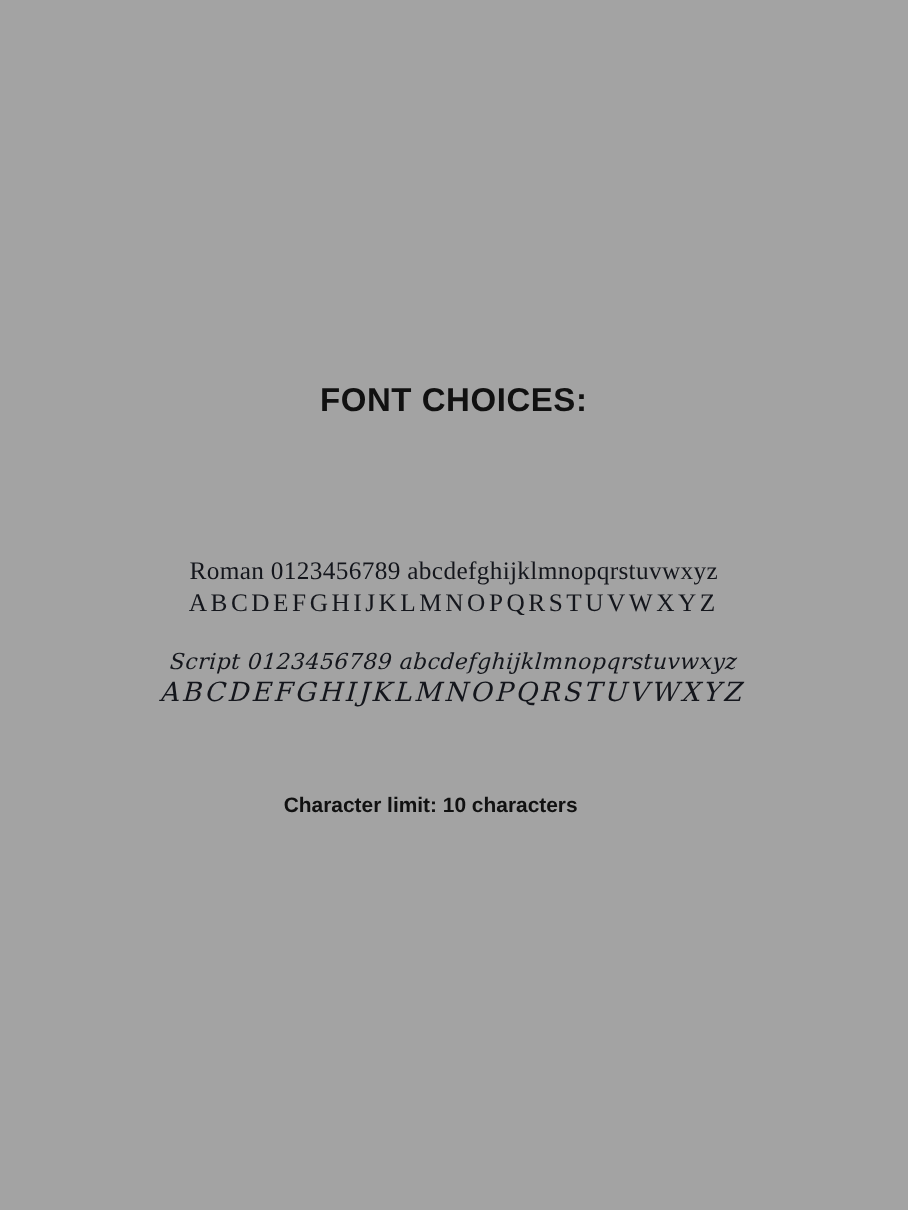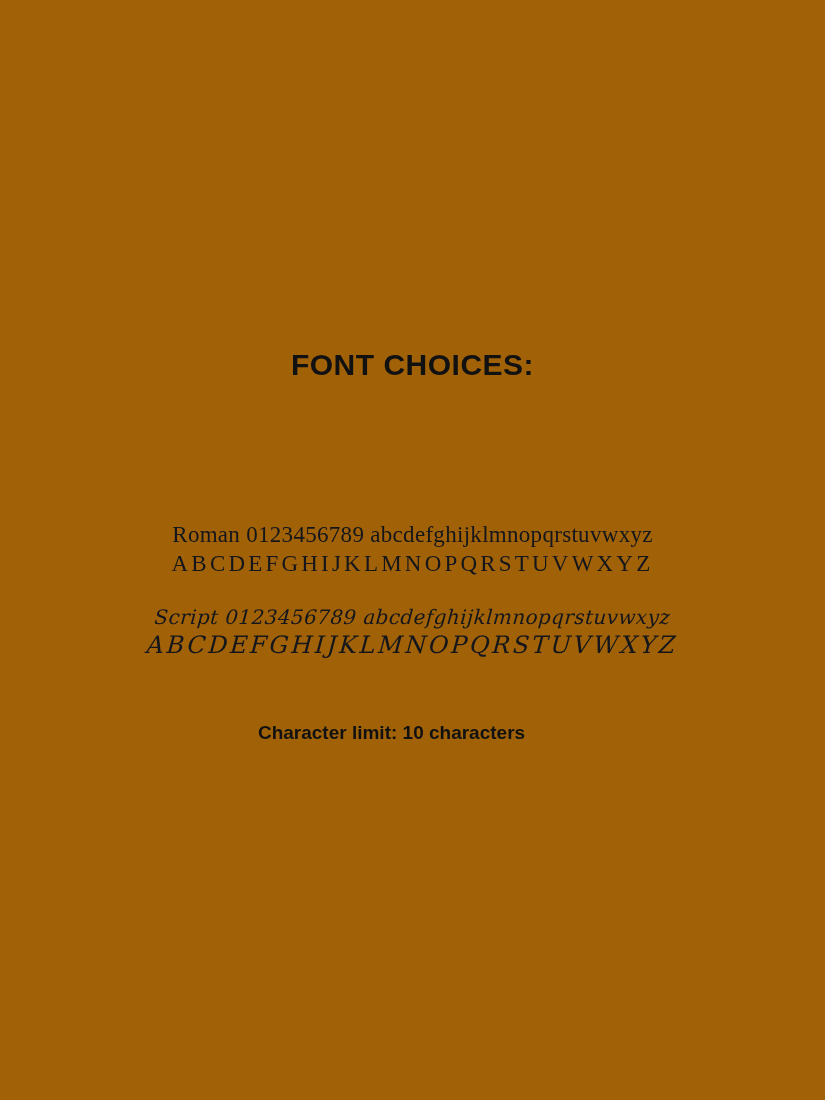--- a/index.html
+++ b/index.html
@@ -12,39 +12,39 @@
     background: #ffffff;
     font-family: "Liberation Sans", sans-serif;
     color: #1a1a1a;
     overflow: hidden;
   }
 
   .page {
     position: relative;
     width: 825px;
     height: 1100px;
-    background: #a16207;
+    background: #a3a3a3;
   }
 
   .heading {
     position: absolute;
     top: 348px;
     left: 0;
     width: 825px;
     text-align: center;
     font-family: "Liberation Sans", sans-serif;
     font-size: 30px;
     font-weight: bold;
     letter-spacing: 0.5px;
     color: #111111;
   }
 
   .specimens {
     position: absolute;
-    top: 520px;
+    top: 504px;
     left: 0;
     width: 694px;
   }
 
   .specimen {
     width: 825px;
     text-align: center;
     color: #14161c;
   }
 

